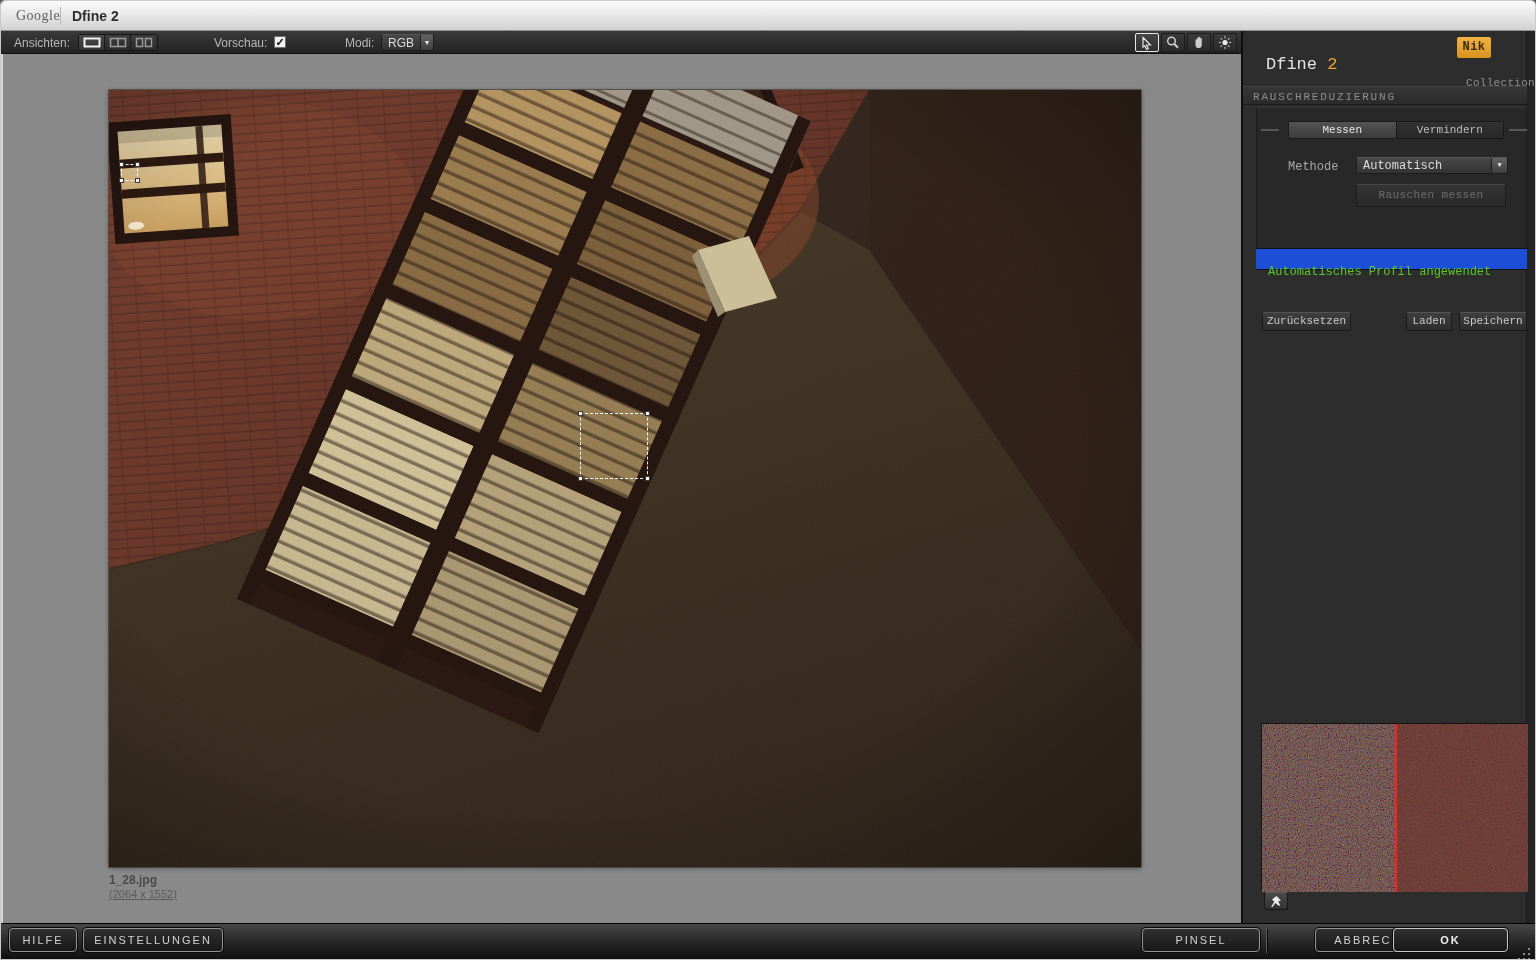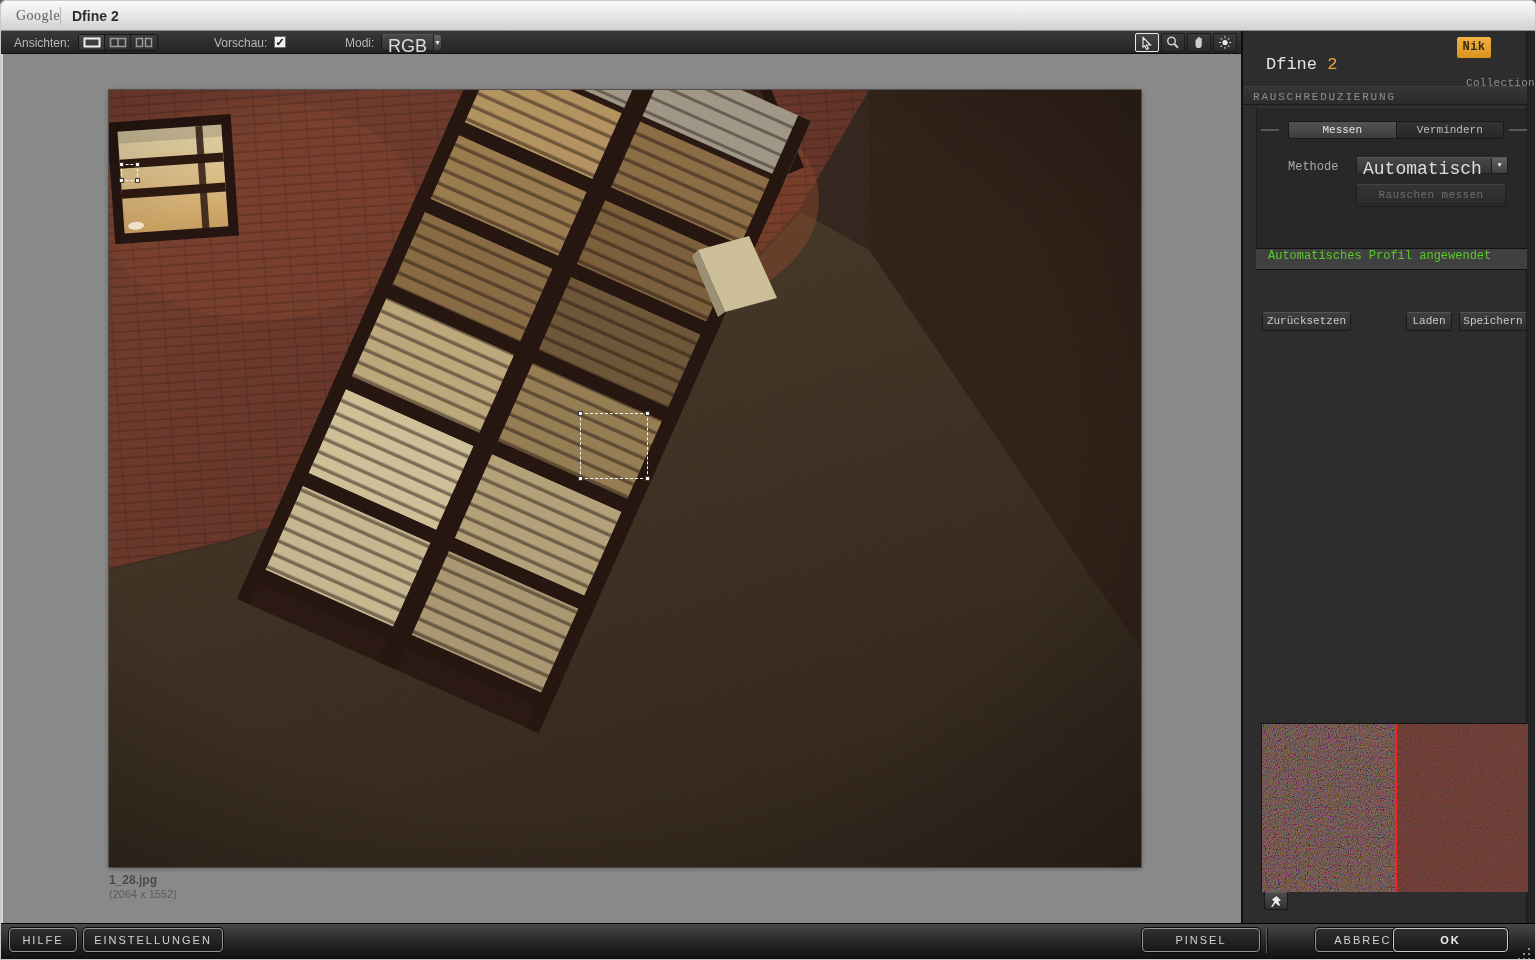--- a/index.html
+++ b/index.html
@@ -25,21 +25,21 @@
     background:#262626; border:1px solid #171717; border-radius:2px; }
   .viewbtn { width:26px; height:15px; display:flex; align-items:center; justify-content:center;
     background:linear-gradient(180deg,#3d3d3d,#2b2b2b); border-right:1px solid #1a1a1a; }
   .viewbtn:last-child { border-right:none; }
   .viewbtn.active { background:linear-gradient(180deg,#4a4a4a,#333); }
   .checkbox { position:absolute; left:273px; top:5px; width:12px; height:12px; background:#f1f1f1;
     border:1px solid #6f6f6f; border-radius:1px; color:#111; font-size:11px; font-weight:bold;
     line-height:10px; text-align:center; }
   .dropdown { position:absolute; display:flex; height:17px; border:1px solid #1c1c1c; border-top-color:#555;
     border-radius:2px; background:linear-gradient(180deg,#484848,#333); color:#dcdcdc; }
-  .dd-value { flex:1; padding:1px 6px 4px 6px; font-size:18px; white-space:nowrap; }
+  .dd-value { flex:1; padding:1px 6px 4px 6px; font-size:12px; white-space:nowrap; }
   .dd-arrow { width:16px; background:linear-gradient(180deg,#636363,#3e3e3e); border-left:1px solid #1f1f1f;
     color:#e8e8e8; font-size:7px; text-align:center; line-height:15px; border-radius:0 2px 2px 0; }
   .rgb-dd { left:380px; top:3px; width:53px; }
   .tool-icons { position:absolute; left:1134px; top:2px; display:flex; gap:2px; }
   .toolbtn { width:24px; height:19px; display:flex; align-items:center; justify-content:center;
     background:linear-gradient(180deg,#3a3a3a,#2a2a2a); border:1px solid #1c1c1c; border-radius:2px; }
   .toolbtn.active { border:1px solid #e8e8e8; background:linear-gradient(180deg,#454545,#303030); }
 
   
   .canvas { position:absolute; left:0; top:53px; width:1240px; height:869px; background:#898989;
@@ -48,21 +48,21 @@
     box-shadow:0 1px 5px rgba(0,0,0,.4), 0 0 0 1px rgba(60,45,35,.5); }
   .photo svg { display:block; }
   .sel { position:absolute; border:1px dashed #f4f4f4; }
   .sel .h { position:absolute; width:5px; height:5px; background:#f4f4f4; border:1px solid #3a3a3a; }
   .sel .h.tl { left:-3px; top:-3px; } .sel .h.tr { right:-3px; top:-3px; }
   .sel .h.bl { left:-3px; bottom:-3px; } .sel .h.br { right:-3px; bottom:-3px; }
   .sel-small { left:12px; top:74px; width:17px; height:17px; }
   .sel-large { left:471px; top:323px; width:68px; height:66px; }
   .caption { position:absolute; left:106px; top:819px; width:1032px; line-height:14px; }
   .cap-name { font-size:12px; font-weight:bold; color:#4a4a4a; }
-  .cap-dims { font-size:11px; color:#5c5c5c; }
+  .cap-dims { font-size:11px; color:#5c5c5c;text-decoration:underline; }
 
   
   .panel { position:absolute; left:1240px; top:30px; width:296px; height:892px; background:#2d2d2d;
     border-left:2px solid #0e0e0e; color:#c7c7c7;font-family:Liberation Mono, monospace; }
   .scrollstrip { position:absolute; right:0; top:0; width:11px; height:100%; background:#242424;
     border-left:1px solid #191919; }
   .nik-badge { position:absolute; right:46px; top:6px; width:34px; height:21px;
     background:linear-gradient(180deg,#f2b143,#d9941d); border-radius:2px; color:#3c2a07;
     font-weight:bold; font-size:12px; text-align:center; line-height:21px; letter-spacing:.5px; }
   .nik-suffix { position:absolute; right:-44px; top:4px; color:#8f8f8f; font-size:11px; font-weight:normal; letter-spacing:.3px;margin-top:32px; }
@@ -77,22 +77,22 @@
   .tabs { position:absolute; left:45px; top:90px; width:216px; height:18px; display:flex;
     border:1px solid #1a1a1a; border-radius:2px; background:#222; }
   .tab { flex:1; text-align:center; font-size:11px; line-height:16px; color:#bdbdbd;
     background:linear-gradient(180deg,#323232,#282828); }
   .tab.active { background:linear-gradient(180deg,#535353,#3c3c3c); color:#e6e6e6; border-right:1px solid #1a1a1a; }
   .methode-label { position:absolute; left:45px; top:129px; font-size:12px; color:#a9a9a9; }
   .methode-dd { left:113px; top:126px; width:152px; }
   .measure-btn { position:absolute; left:113px; top:153px; width:150px; height:23px;
     background:linear-gradient(180deg,#343434,#2a2a2a); border:1px solid #1e1e1e; border-top-color:#454545;
     border-radius:2px; color:#6d6d6d; font-size:11px; text-align:center; line-height:21px; letter-spacing:.4px; }
-  .status-strip { position:absolute; left:13px; top:217px; width:271px; height:22px; background:#404040;
-    border-top:1px solid #121212; border-bottom:1px solid #121212; font-size:12px; padding:0 0 0 12px; }
+  .status-strip { position:absolute; left:13px; top:217px; width:271px; height:22px; background:#1d4ed8;
+    border-top:1px solid #121212; border-bottom:1px solid #121212; font-size:12px; padding:16px 0 0 12px; }
   .btn-dark { position:absolute; height:19px; background:linear-gradient(180deg,#3f3f3f,#2d2d2d);
     border:1px solid #1a1a1a; border-top-color:#535353; border-radius:2px; color:#c9c9c9;
     font-size:11px; text-align:center; line-height:17px;margin-top:39px; }
   .reset-btn { left:19px; top:242px; width:89px; }
   .load-btn { left:163px; top:242px; width:46px; }
   .save-btn { left:216px; top:242px; width:68px; }
   .lupe-hdr { position:absolute; left:0; top:667px; width:284px; height:21px; background:#2b2b2b;
     border-top:1px solid #3a3a3a; color:#9d9d9d; font-size:12px; letter-spacing:2px; padding:3px 0 0 20px; }
   .lupe-tri { position:absolute; left:6px; top:8px; width:0; height:0;
     border-left:4px solid transparent; border-right:4px solid transparent; border-top:5px solid #909090; }

